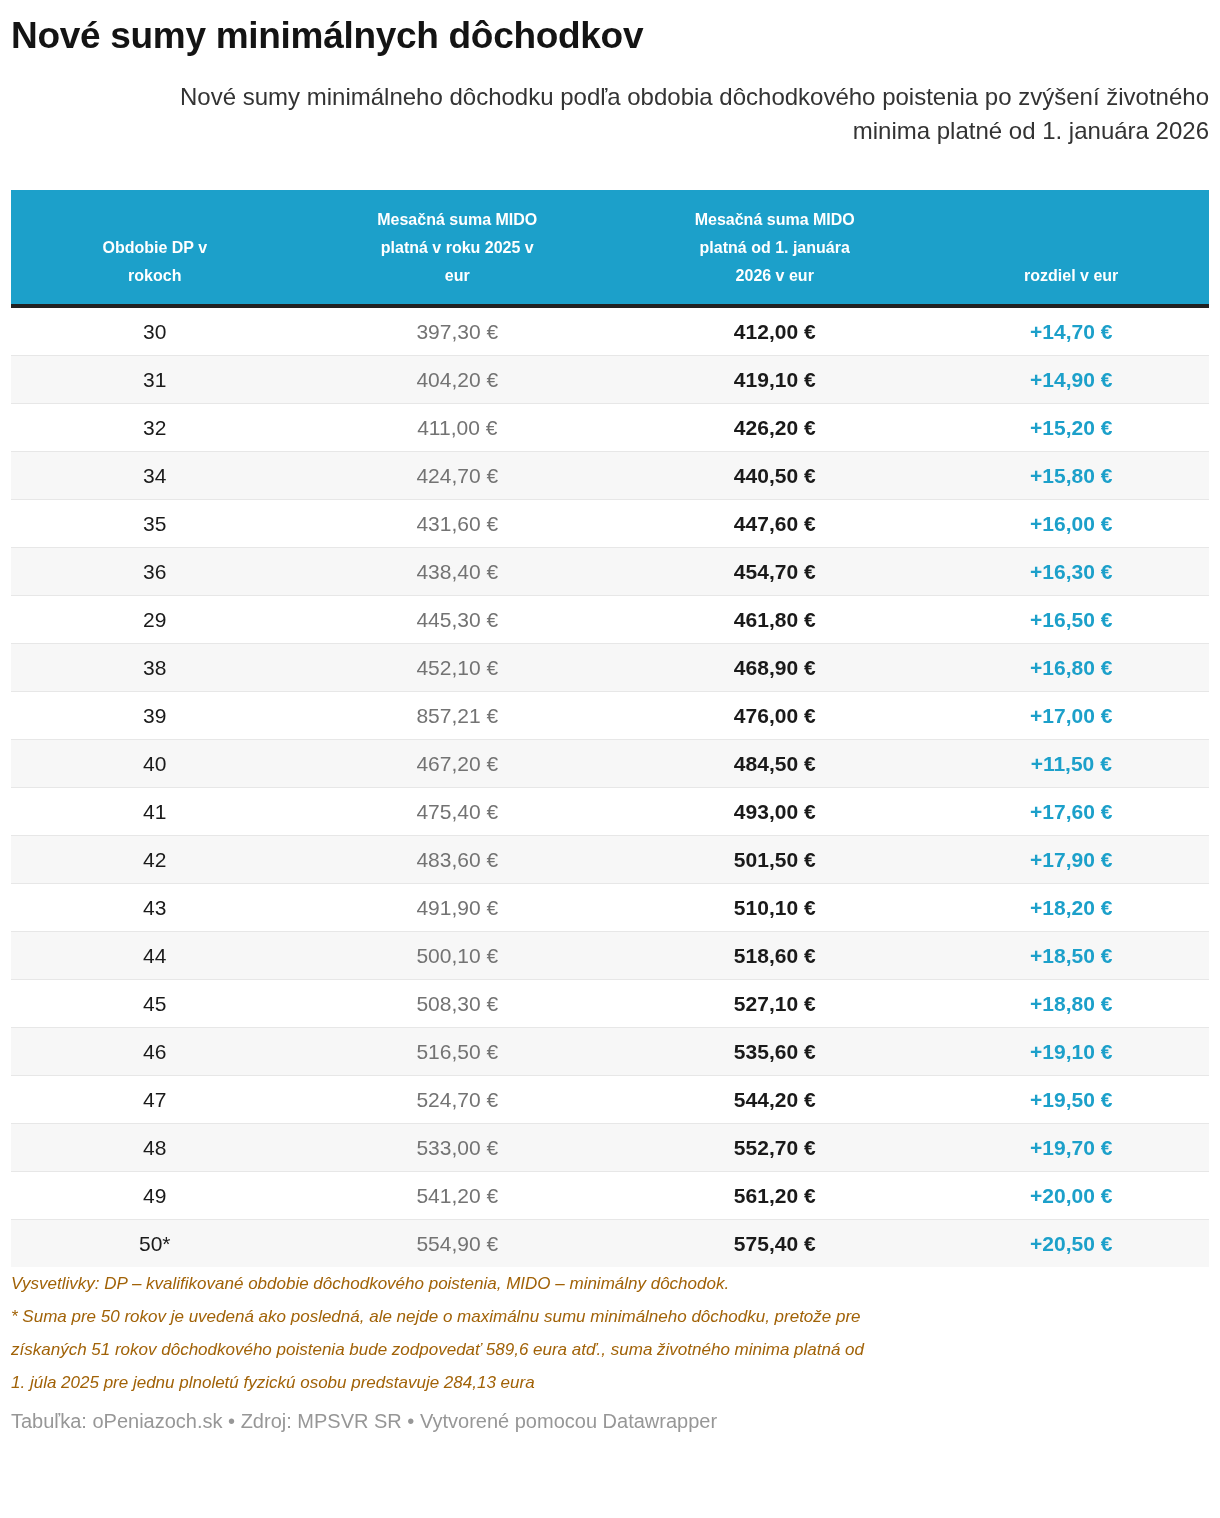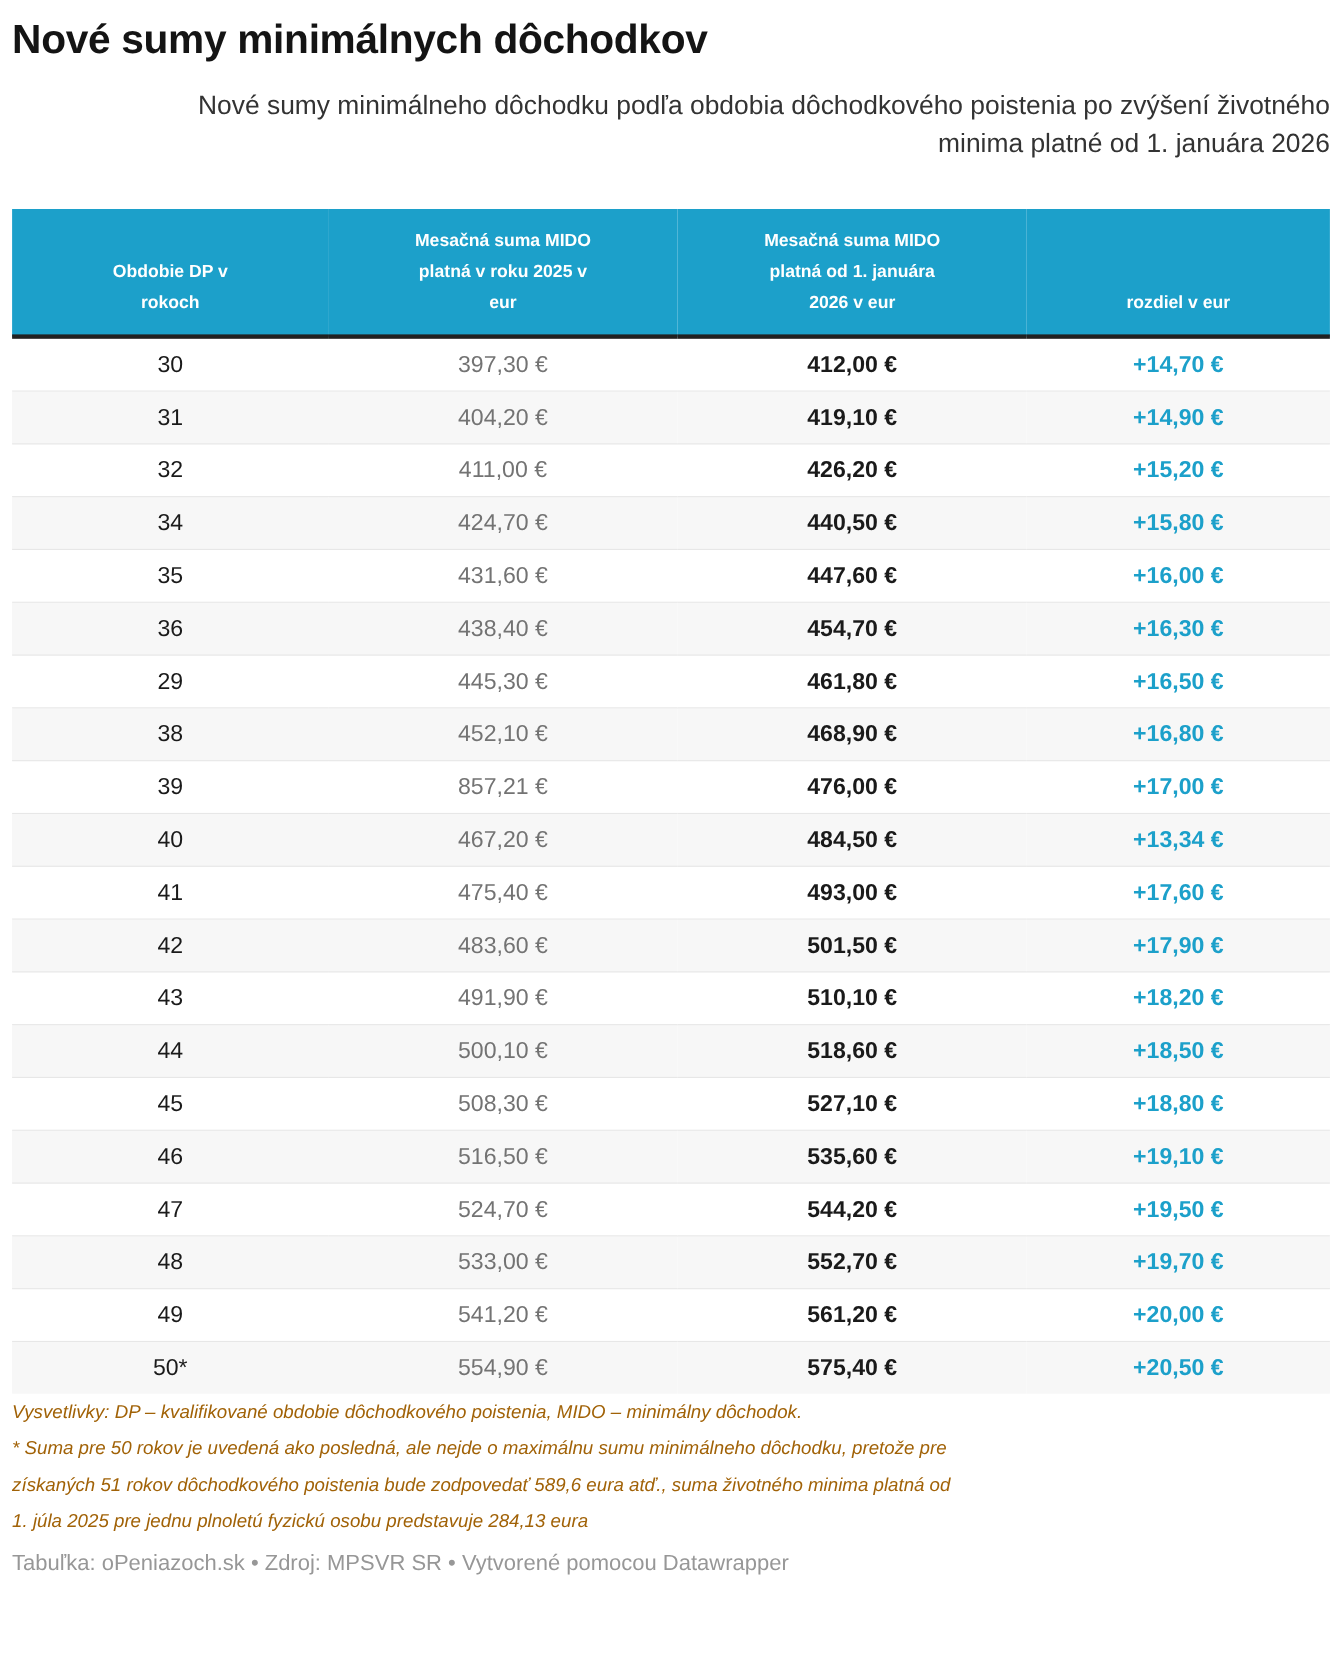--- a/index.html
+++ b/index.html
@@ -160,21 +160,21 @@
       <tr>
     <td class="cell-years">39</td>
     <td class="cell-2025">857,21 €</td>
     <td class="cell-2026">476,00 €</td>
     <td class="cell-diff">+17,00 €</td>
   </tr>
       <tr>
     <td class="cell-years">40</td>
     <td class="cell-2025">467,20 €</td>
     <td class="cell-2026">484,50 €</td>
-    <td class="cell-diff">+13,34 €</td>
+    <td class="cell-diff">+11,50 €</td>
   </tr>
       <tr>
     <td class="cell-years">41</td>
     <td class="cell-2025">475,40 €</td>
     <td class="cell-2026">493,00 €</td>
     <td class="cell-diff">+17,60 €</td>
   </tr>
       <tr>
     <td class="cell-years">42</td>
     <td class="cell-2025">483,60 €</td>

